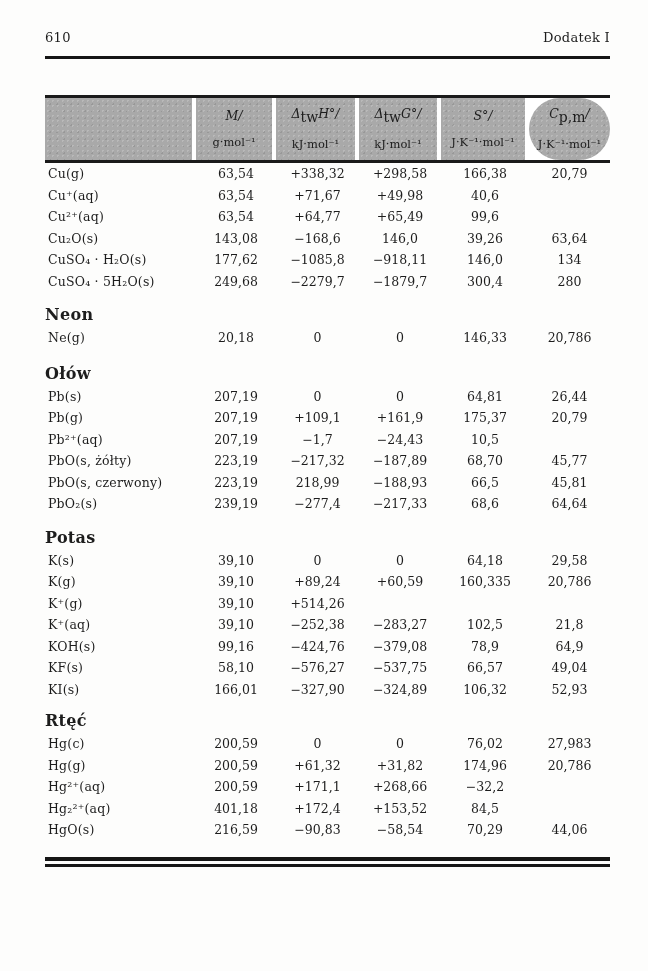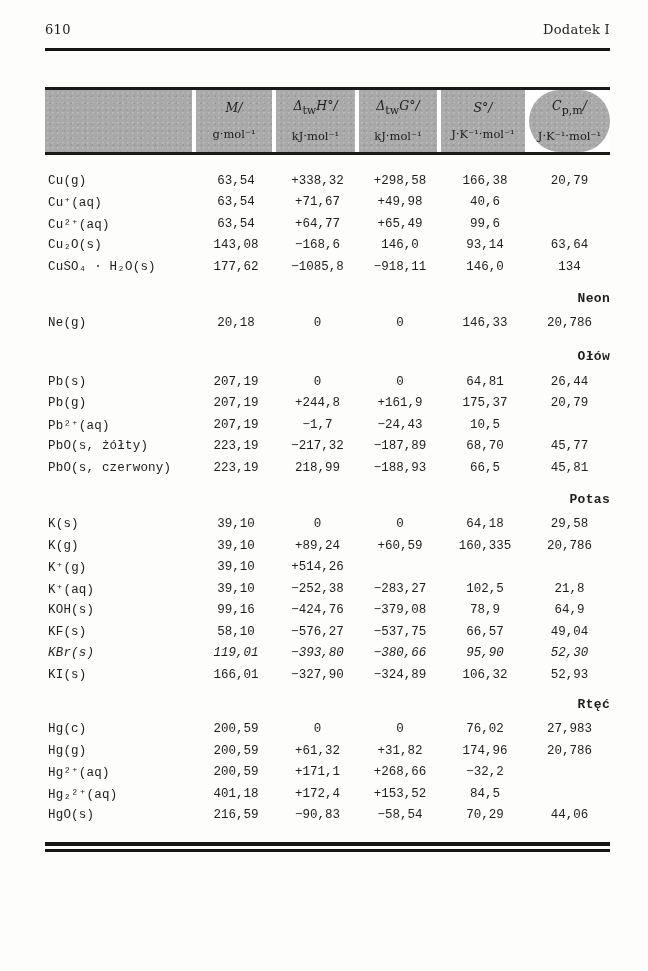--- a/index.html
+++ b/index.html
@@ -8,21 +8,21 @@
     background:#fdfdfc;
     font-family:"DejaVu Serif", serif;
     color:#1d1d1d;
     -webkit-font-smoothing:antialiased;
     overflow:hidden;
   }
   .page{
     position:relative;
     width:648px;height:734px;
     box-sizing:border-box;
-    padding:22px 0 0 45px;
+    padding:30px 0 0 45px;
   }
   .content{width:565px;}
   
   .running{
     display:flex;justify-content:space-between;align-items:baseline;
     font-size:13px;letter-spacing:.3px;height:18px;
   }
   .top-rule{margin-top:8px;height:3px;background:#151515;}
   
   .header-band{
@@ -40,40 +40,39 @@
     border-right:4px solid #ffffff;
     display:flex;flex-direction:column;justify-content:center;align-items:center;
     background-image:
       radial-gradient(rgba(255,255,255,.18) 1px, transparent 1px),
       radial-gradient(rgba(0,0,0,.10) 1px, transparent 1px);
     background-size:5px 5px,7px 7px;
     background-position:0 0,2px 3px;
   }
   .hcell:last-child{border-right:none;border-radius:31px;}
   .hl1{font-size:12.5px;font-style:italic;line-height:15px;}
-  .hl1 sub{font-size:11px;font-style:normal;}
+  .hl1 sub{font-size:14px;font-style:normal;}
   .hl2{font-size:11.5px;font-style:normal;line-height:15px;margin-top:12px;}
   
-  .tbody{margin-top:15px;font-family:Liberation Mono, monospace;}
+  .tbody{margin-top:0;}
   .trow{
     display:grid;
     grid-template-columns:151px 80px 83px 82px 88px 81px;
     height:21.5px;
     align-items:center;
   }
   .cell{font-size:12.5px;white-space:nowrap;}
   .sub-cell{text-align:left;padding-left:3px;letter-spacing:.2px;}
   .val-cell{text-align:center;}
   .italic .cell{font-style:italic;}
   .section-title{
     font-weight:bold;
-    font-size:13px;
+    font-size:16px;
     height:20px;
     letter-spacing:.3px;
-    text-align:right;
   }
   .st-neon{margin-top:13px;}
   .st-olow{margin-top:15px;}
   .st-potas{margin-top:13px;}
   .st-rtec{margin-top:11px;}
   .section-title + .trow{margin-top:2px;}
   
   .bottom-rules{margin-top:16px;}
   .bottom-rules .r1{height:4px;background:#161616;}
   .bottom-rules .gap{height:3px;}
@@ -137,31 +136,39 @@
           <div class="cell val-cell">+64,77</div>
           <div class="cell val-cell">+65,49</div>
           <div class="cell val-cell">99,6</div>
           <div class="cell val-cell"></div>
         </div>
         <div class="trow">
           <div class="cell sub-cell">Cu₂O(s)</div>
           <div class="cell val-cell">143,08</div>
           <div class="cell val-cell">−168,6</div>
           <div class="cell val-cell">146,0</div>
-          <div class="cell val-cell">93,14</div>
+          <div class="cell val-cell">39,26</div>
           <div class="cell val-cell">63,64</div>
         </div>
         <div class="trow">
           <div class="cell sub-cell">CuSO₄ · H₂O(s)</div>
           <div class="cell val-cell">177,62</div>
           <div class="cell val-cell">−1085,8</div>
           <div class="cell val-cell">−918,11</div>
           <div class="cell val-cell">146,0</div>
           <div class="cell val-cell">134</div>
         </div>
+        <div class="trow">
+          <div class="cell sub-cell">CuSO₄ · 5H₂O(s)</div>
+          <div class="cell val-cell">249,68</div>
+          <div class="cell val-cell">−2279,7</div>
+          <div class="cell val-cell">−1879,7</div>
+          <div class="cell val-cell">300,4</div>
+          <div class="cell val-cell">280</div>
+        </div>
         <div class="section-title st-neon">Neon</div>
         <div class="trow">
           <div class="cell sub-cell">Ne(g)</div>
           <div class="cell val-cell">20,18</div>
           <div class="cell val-cell">0</div>
           <div class="cell val-cell">0</div>
           <div class="cell val-cell">146,33</div>
           <div class="cell val-cell">20,786</div>
         </div>
         <div class="section-title st-olow">Ołów</div>
@@ -169,21 +176,21 @@
           <div class="cell sub-cell">Pb(s)</div>
           <div class="cell val-cell">207,19</div>
           <div class="cell val-cell">0</div>
           <div class="cell val-cell">0</div>
           <div class="cell val-cell">64,81</div>
           <div class="cell val-cell">26,44</div>
         </div>
         <div class="trow">
           <div class="cell sub-cell">Pb(g)</div>
           <div class="cell val-cell">207,19</div>
-          <div class="cell val-cell">+244,8</div>
+          <div class="cell val-cell">+109,1</div>
           <div class="cell val-cell">+161,9</div>
           <div class="cell val-cell">175,37</div>
           <div class="cell val-cell">20,79</div>
         </div>
         <div class="trow">
           <div class="cell sub-cell">Pb²⁺(aq)</div>
           <div class="cell val-cell">207,19</div>
           <div class="cell val-cell">−1,7</div>
           <div class="cell val-cell">−24,43</div>
           <div class="cell val-cell">10,5</div>
@@ -198,20 +205,28 @@
           <div class="cell val-cell">45,77</div>
         </div>
         <div class="trow">
           <div class="cell sub-cell">PbO(s, czerwony)</div>
           <div class="cell val-cell">223,19</div>
           <div class="cell val-cell">218,99</div>
           <div class="cell val-cell">−188,93</div>
           <div class="cell val-cell">66,5</div>
           <div class="cell val-cell">45,81</div>
         </div>
+        <div class="trow">
+          <div class="cell sub-cell">PbO₂(s)</div>
+          <div class="cell val-cell">239,19</div>
+          <div class="cell val-cell">−277,4</div>
+          <div class="cell val-cell">−217,33</div>
+          <div class="cell val-cell">68,6</div>
+          <div class="cell val-cell">64,64</div>
+        </div>
         <div class="section-title st-potas">Potas</div>
         <div class="trow">
           <div class="cell sub-cell">K(s)</div>
           <div class="cell val-cell">39,10</div>
           <div class="cell val-cell">0</div>
           <div class="cell val-cell">0</div>
           <div class="cell val-cell">64,18</div>
           <div class="cell val-cell">29,58</div>
         </div>
         <div class="trow">
@@ -246,28 +261,20 @@
           <div class="cell val-cell">78,9</div>
           <div class="cell val-cell">64,9</div>
         </div>
         <div class="trow">
           <div class="cell sub-cell">KF(s)</div>
           <div class="cell val-cell">58,10</div>
           <div class="cell val-cell">−576,27</div>
           <div class="cell val-cell">−537,75</div>
           <div class="cell val-cell">66,57</div>
           <div class="cell val-cell">49,04</div>
-        </div>
-        <div class="trow italic">
-          <div class="cell sub-cell">KBr(s)</div>
-          <div class="cell val-cell">119,01</div>
-          <div class="cell val-cell">−393,80</div>
-          <div class="cell val-cell">−380,66</div>
-          <div class="cell val-cell">95,90</div>
-          <div class="cell val-cell">52,30</div>
         </div>
         <div class="trow">
           <div class="cell sub-cell">KI(s)</div>
           <div class="cell val-cell">166,01</div>
           <div class="cell val-cell">−327,90</div>
           <div class="cell val-cell">−324,89</div>
           <div class="cell val-cell">106,32</div>
           <div class="cell val-cell">52,93</div>
         </div>
         <div class="section-title st-rtec">Rtęć</div>

